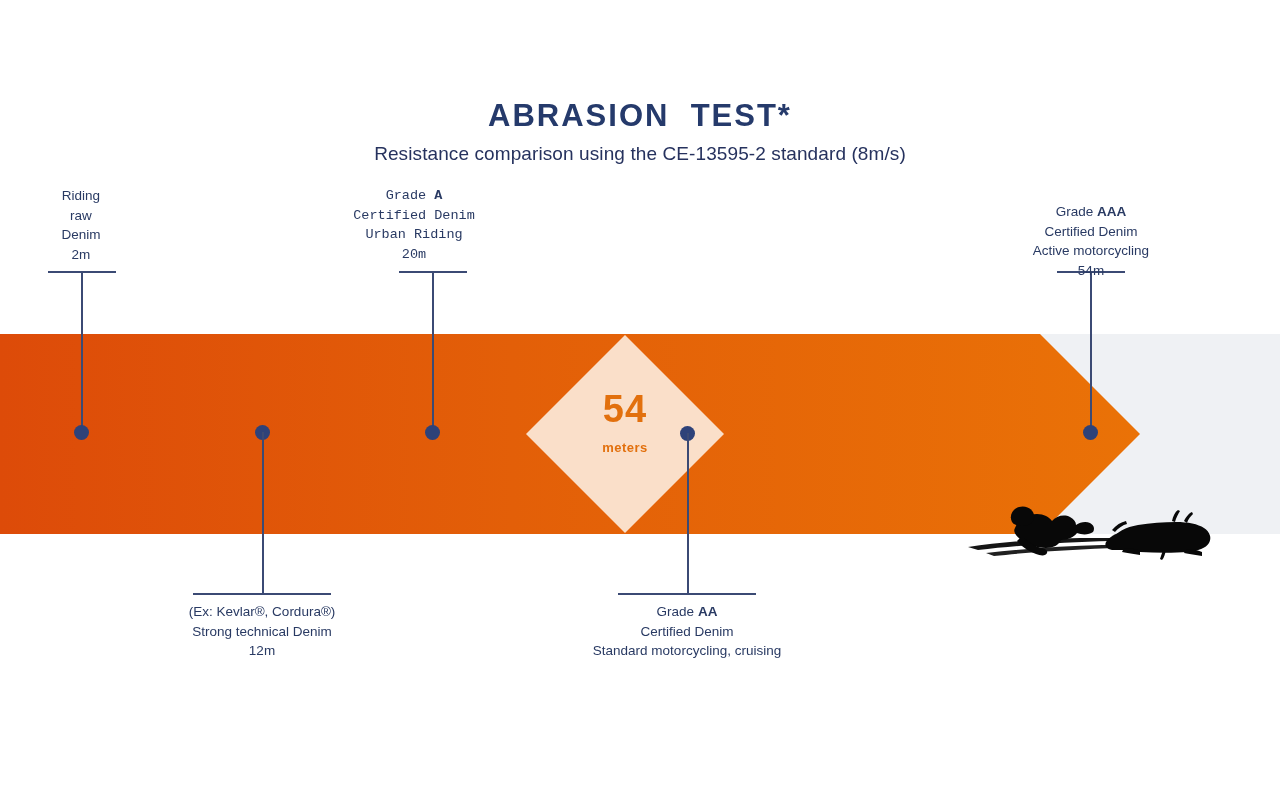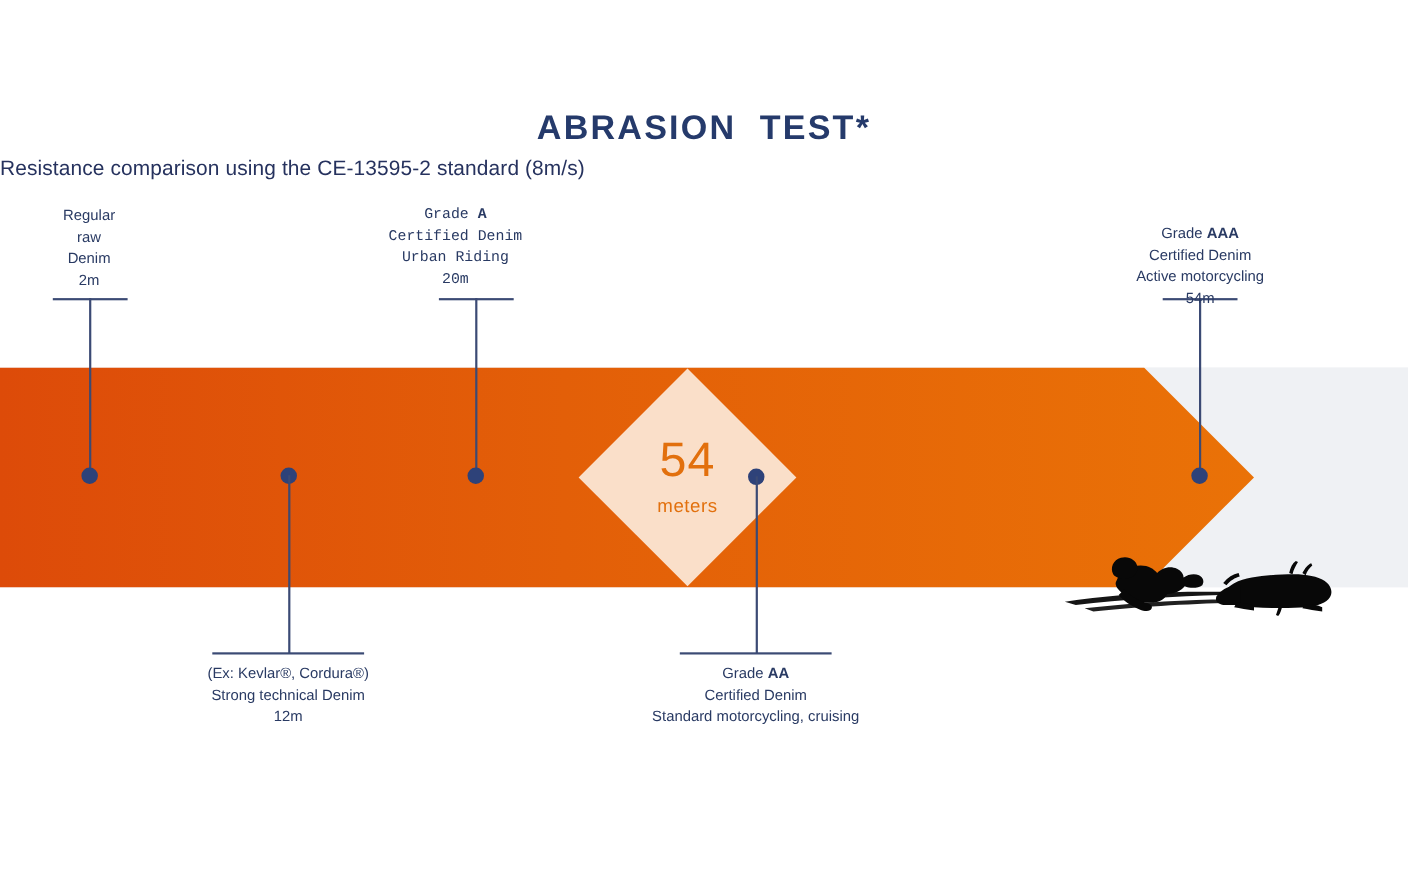--- a/index.html
+++ b/index.html
@@ -16,20 +16,21 @@
   .title{
     position:absolute;left:0;top:98px;width:1280px;
     text-align:center;
     font-size:31px;font-weight:bold;
     letter-spacing:2.0px;
     color:#253a6b;
     white-space:pre;
   }
   .subtitle{
     position:absolute;left:0;top:143px;width:1280px;
+    text-align:center;
     font-size:19px;font-weight:normal;
     color:#26325e;
     letter-spacing:0.1px;
   }
 
   
   .band{position:absolute;left:0;top:334px;width:1280px;height:200px;}
   .band-bg{position:absolute;left:0;top:0;width:1280px;height:200px;background:#eff1f4;}
   .band-bar{position:absolute;left:0;top:0;width:1140px;height:200px;}
 
@@ -37,22 +38,22 @@
   .diamond{
     position:absolute;left:555px;top:364px;width:140px;height:140px;
     background:#fadfc9;
     transform:rotate(45deg);
   }
   .diamond-text{
     position:absolute;left:545px;top:390px;width:160px;
     text-align:center;color:#e2700d;
     pointer-events:none;
   }
-  .diamond-value{font-size:44px;font-weight:normal;line-height:38px;letter-spacing:1px;margin-top:10px;}
-  .diamond-unit{font-size:17px;font-weight:normal;margin-top:12px;letter-spacing:0.5px;}
+  .diamond-value{font-size:38px;font-weight:bold;line-height:38px;letter-spacing:1px;}
+  .diamond-unit{font-size:13px;font-weight:bold;margin-top:12px;letter-spacing:0.5px;}
 
   
   .marker{position:absolute;}
   .dot{
     position:absolute;width:15px;height:15px;border-radius:50%;
     background:#2e4279;
   }
   .vline{position:absolute;width:1.6px;background:#3b4a74;}
   .hline{position:absolute;height:1.6px;background:#3b4a74;}
 
@@ -127,21 +128,21 @@
   <div class="diamond-text">
     <div class="diamond-value">54</div>
     <div class="diamond-unit">meters</div>
   </div>
 
   <div class="marker">
     <div class="hline" style="left:48px;top:271px;width:68px;"></div>
     <div class="vline" style="left:81px;top:271px;height:164px;"></div>
     <div class="dot" style="left:74px;top:425px;"></div>
     <div class="lbl" style="left:1px;top:186px;width:160px;">
-      <div>Regular</div>
+      <div>Riding</div>
       <div>raw</div>
       <div>Denim</div>
       <div>2m</div>
     </div>
   </div>
 
   <div class="marker">
     <div class="dot" style="left:255px;top:425px;"></div>
     <div class="vline" style="left:262px;top:432px;height:162px;"></div>
     <div class="hline" style="left:193px;top:593px;width:138px;"></div>

